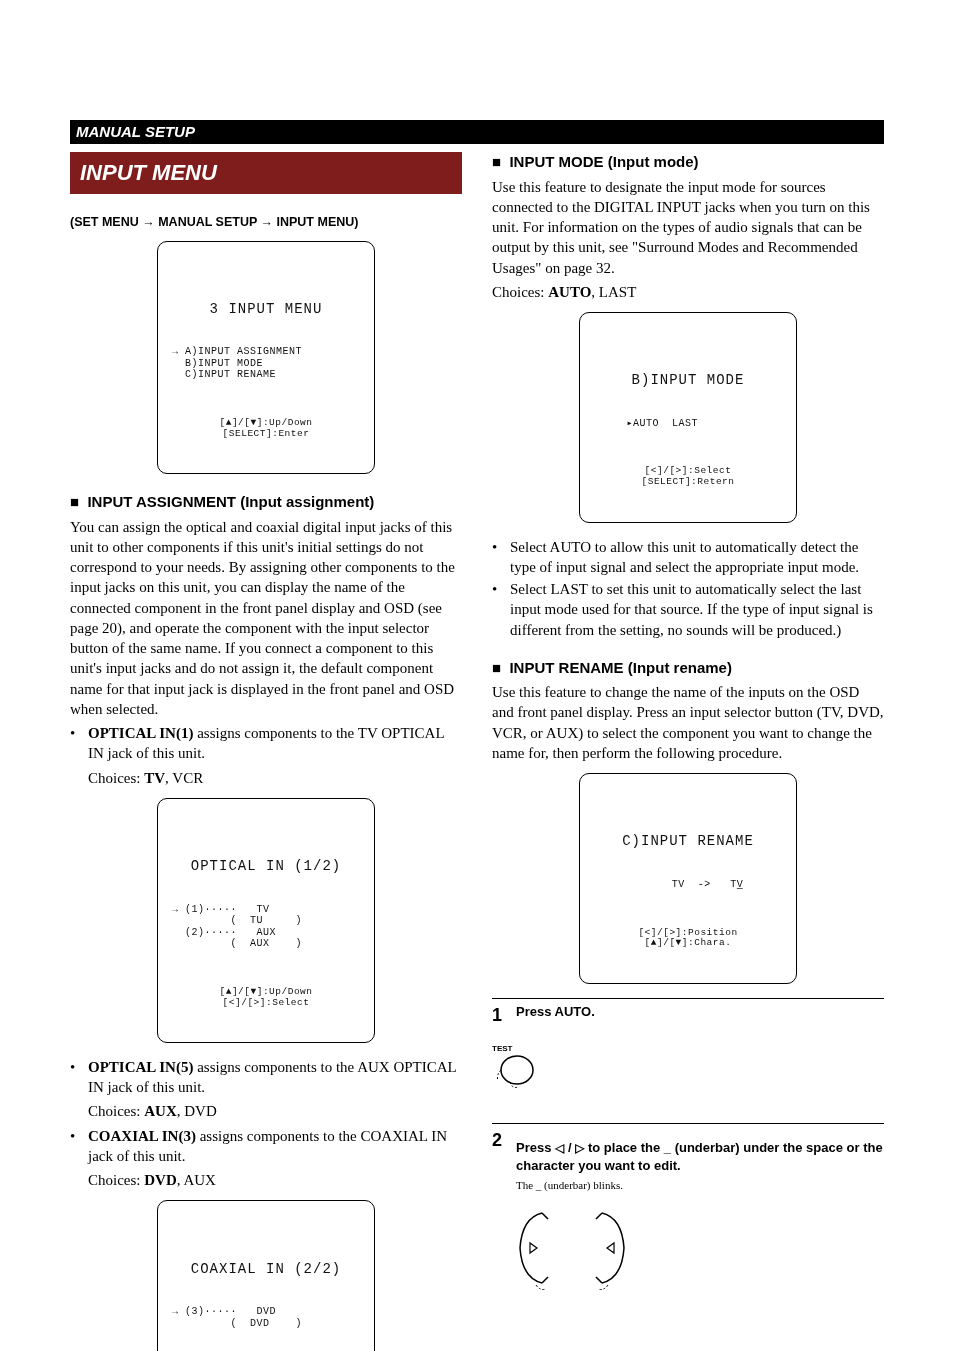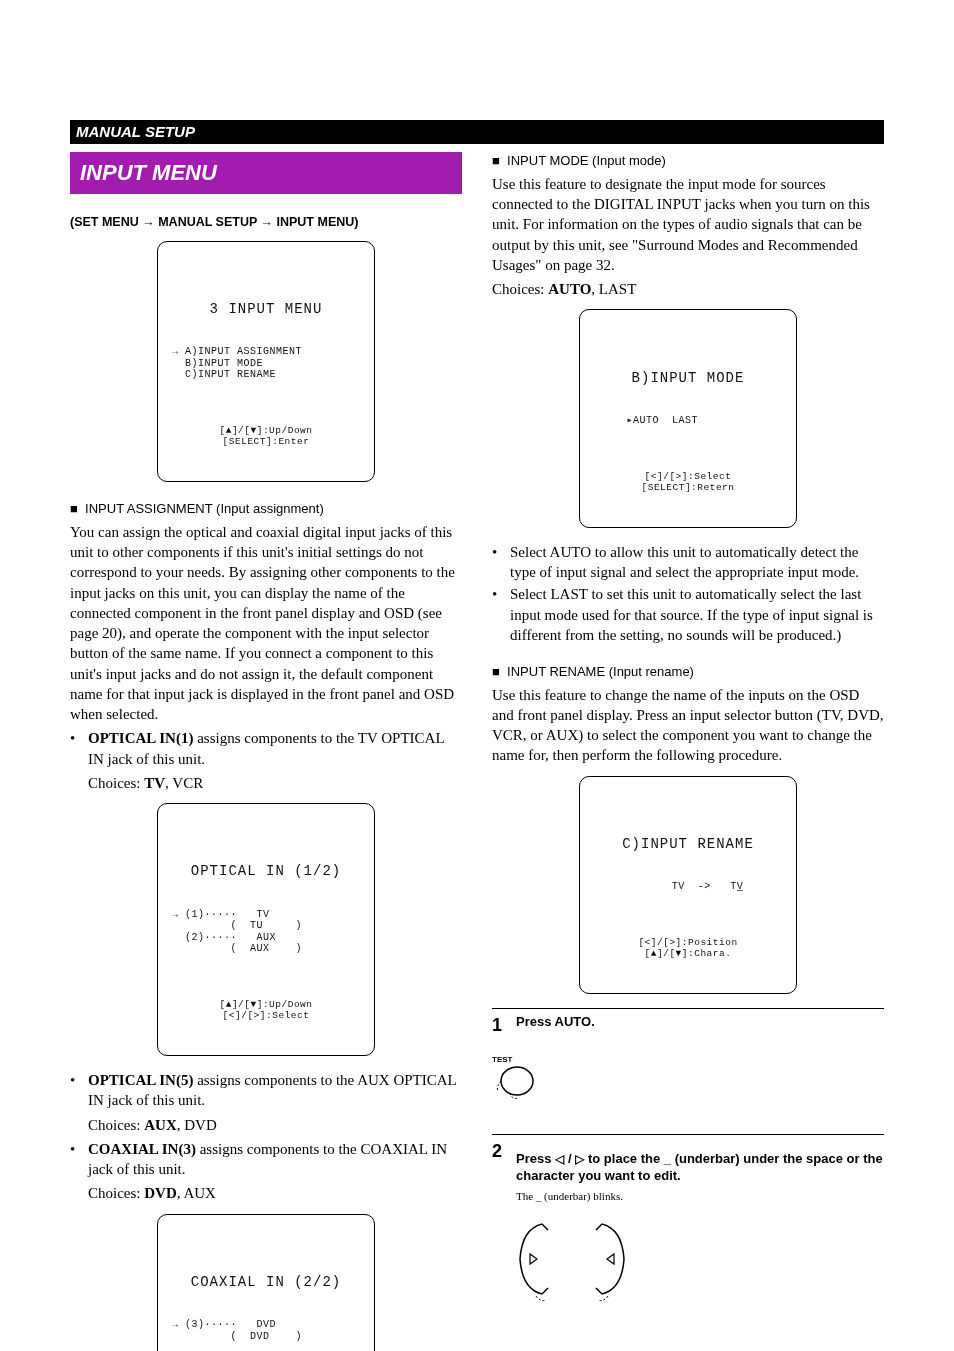--- a/index.html
+++ b/index.html
@@ -32,21 +32,21 @@
   }
   .columns {
     display: flex;
     gap: 30px;
   }
   .col {
     flex: 1;
     min-width: 0;
   }
   .title-bar {
-    background: #a21caf;
+    background: #7f1d1d;
     color: #fff;
     font-style: italic;
     font-weight: 900;
     font-family: Arial, Helvetica, sans-serif;
     font-size: 22px;
     padding: 6px 10px;
     margin-top: 8px;
     margin-bottom: 8px;
     display: inline-block;
     width: 100%;
@@ -57,22 +57,22 @@
   }
   .path {
     font-family: Arial, Helvetica, sans-serif;
     font-weight: bold;
     font-size: 12.5px;
     margin-top: 12px;
     margin-bottom: 10px;
   }
   .subhead {
     font-family: Arial, Helvetica, sans-serif;
-    font-weight: normal;
-    font-size: 13px;
+    font-weight: bold;
+    font-size: 15px;
     margin-top: 18px;
     margin-bottom: 4px;
   }
   .subhead .sq {
     font-family: Arial, Helvetica, sans-serif;
   }
   .bullet {
     display: flex;
     margin: 2px 0;
   }
@@ -106,21 +106,21 @@
   }
   .lcd-body {
     font-size: 10px;
     text-align: left;
     padding: 0 6px;
     white-space: pre;
   }
   .lcd-foot {
     font-size: 9.5px;
     text-align: center;
-    margin-top: 20px;
+    margin-top: 12px;
     white-space: pre;
   }
   .step-row {
     border-top: 1px solid #000;
     margin-top: 14px;
     padding-top: 4px;
     display: flex;
   }
   .step-row .num {
     font-family: Arial, Helvetica, sans-serif;

